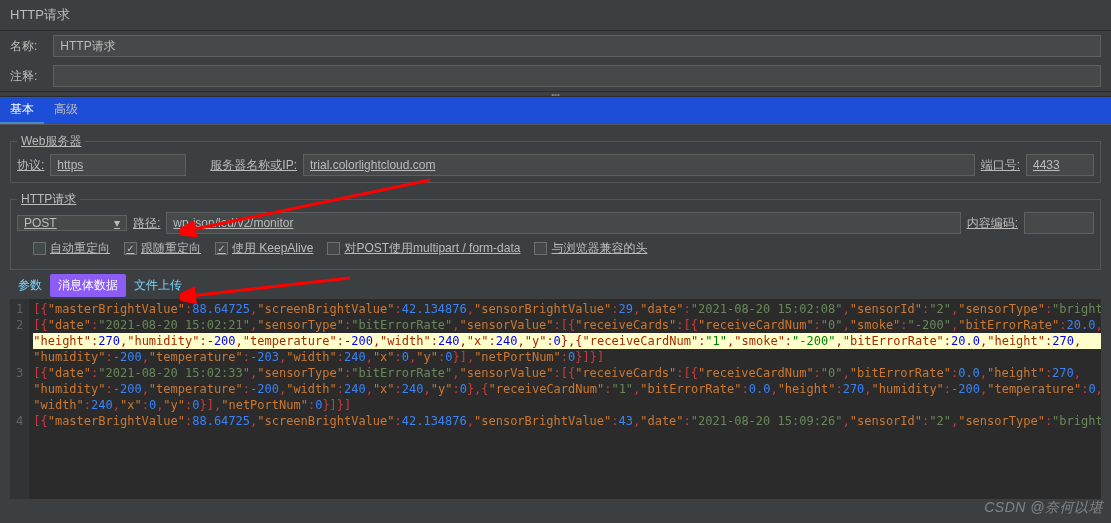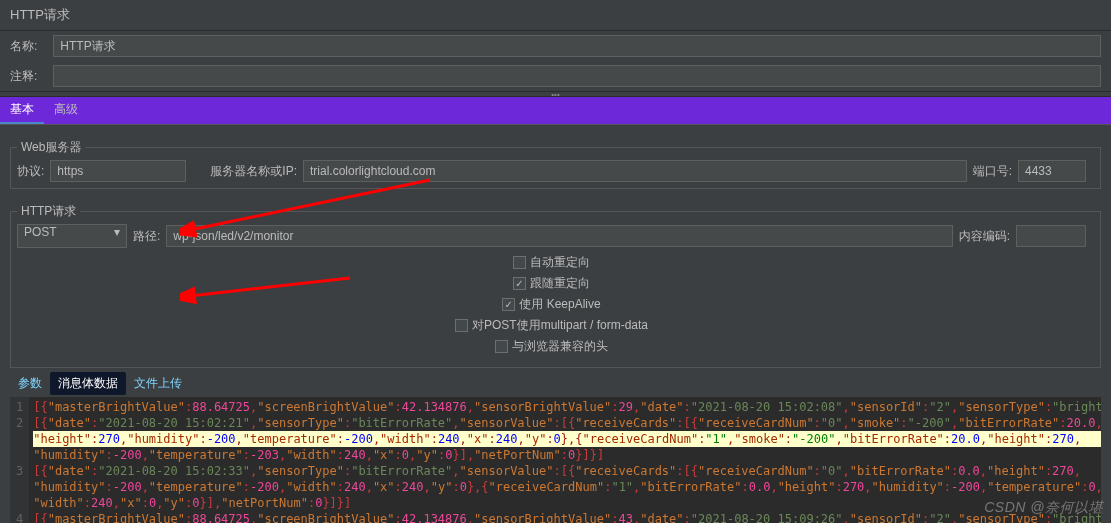--- a/index.html
+++ b/index.html
@@ -46,59 +46,59 @@
     text-align: center;
     color: #888;
     font-size: 8px;
     line-height: 6px;
     border-top: 1px solid #2b2b2b;
     border-bottom: 1px solid #2b2b2b;
   }
   .tabs {
     display: flex;
     border-bottom: 1px solid #555;
-    background: #6d28d9;
+    background: #1d4ed8;
   }
   .tab {
     padding: 4px 10px;
     color: #bbbbbb;
     cursor: pointer;
     border-bottom: 2px solid transparent;
   }
   .tab.active {
     border-bottom: 2px solid #4a88c7;
     color: #fff;
   }
   fieldset {
     border: 1px solid #555;
-    margin: 14px 10px 2px 10px;
-    padding: 4px 14px 6px 6px;
+    margin: 8px 10px 2px 10px;
+    padding: 4px 6px 6px 6px;
+    text-decoration: underline;
   }
   legend {
     color: #bbbbbb;
     font-size: 12px;
     padding: 0 4px;
   }
   .select-box {
     background: #45494a;
     border: 1px solid #5e6060;
     color: #bbbbbb;
-    height: 24px;
-    display: flex;
-    align-items: flex-start;
+    height: 16px;
+    display: flex;
+    align-items: center;
     padding: 0 6px;
     width: 110px;
     justify-content: space-between;
   }
   .checkbox-row {
     display: flex;
-    gap: 4px;
+    gap: 14px;
     padding: 6px 16px;
     align-items: center;
-    flex-direction: column;
   }
   .cb {
     display: flex;
     align-items: center;
     gap: 4px;
     color: #bbbbbb;
   }
   .cb-box {
     width: 13px; height: 13px;
     border: 1px solid #6e6e6e;
@@ -114,21 +114,21 @@
     padding: 2px 10px;
     gap: 0;
     align-items: center;
   }
   .subtab {
     padding: 3px 8px;
     color: #7dd3fc;
     cursor: pointer;
   }
   .subtab.active {
-    background: #0f172a;
+    background: #8b5cf6;
     color: #fff;
     border-radius: 2px;
   }
   .code-area {
     background: #2b2b2b;
     margin: 0 10px;
     font-family: Consolas, Monaco, monospace;
     font-size: 12px;
     height: 200px;
     overflow: auto;
@@ -145,21 +145,21 @@
   .code-lines {
     flex: 1;
     padding: 2px 4px;
     line-height: 16px;
     white-space: nowrap;
   }
   .code-line { white-space: pre; }
   .hl { background: #ffffcc; }
   .k-red { color: #cc3b3b; }
   .k-orange { color: #cc7832; }
-  .k-blue { color: #ec4899; }
+  .k-blue { color: #3b82f6; }
   .k-green { color: #6a8759; }
   .hl .k-red { color: #a31515; }
   .hl .k-orange { color: #a52a00; }
   .hl .k-blue { color: #0000ff; }
   .hl .k-green { color: #008000; }
   .arrow {
     position: absolute;
     pointer-events: none;
   }
   .watermark {

